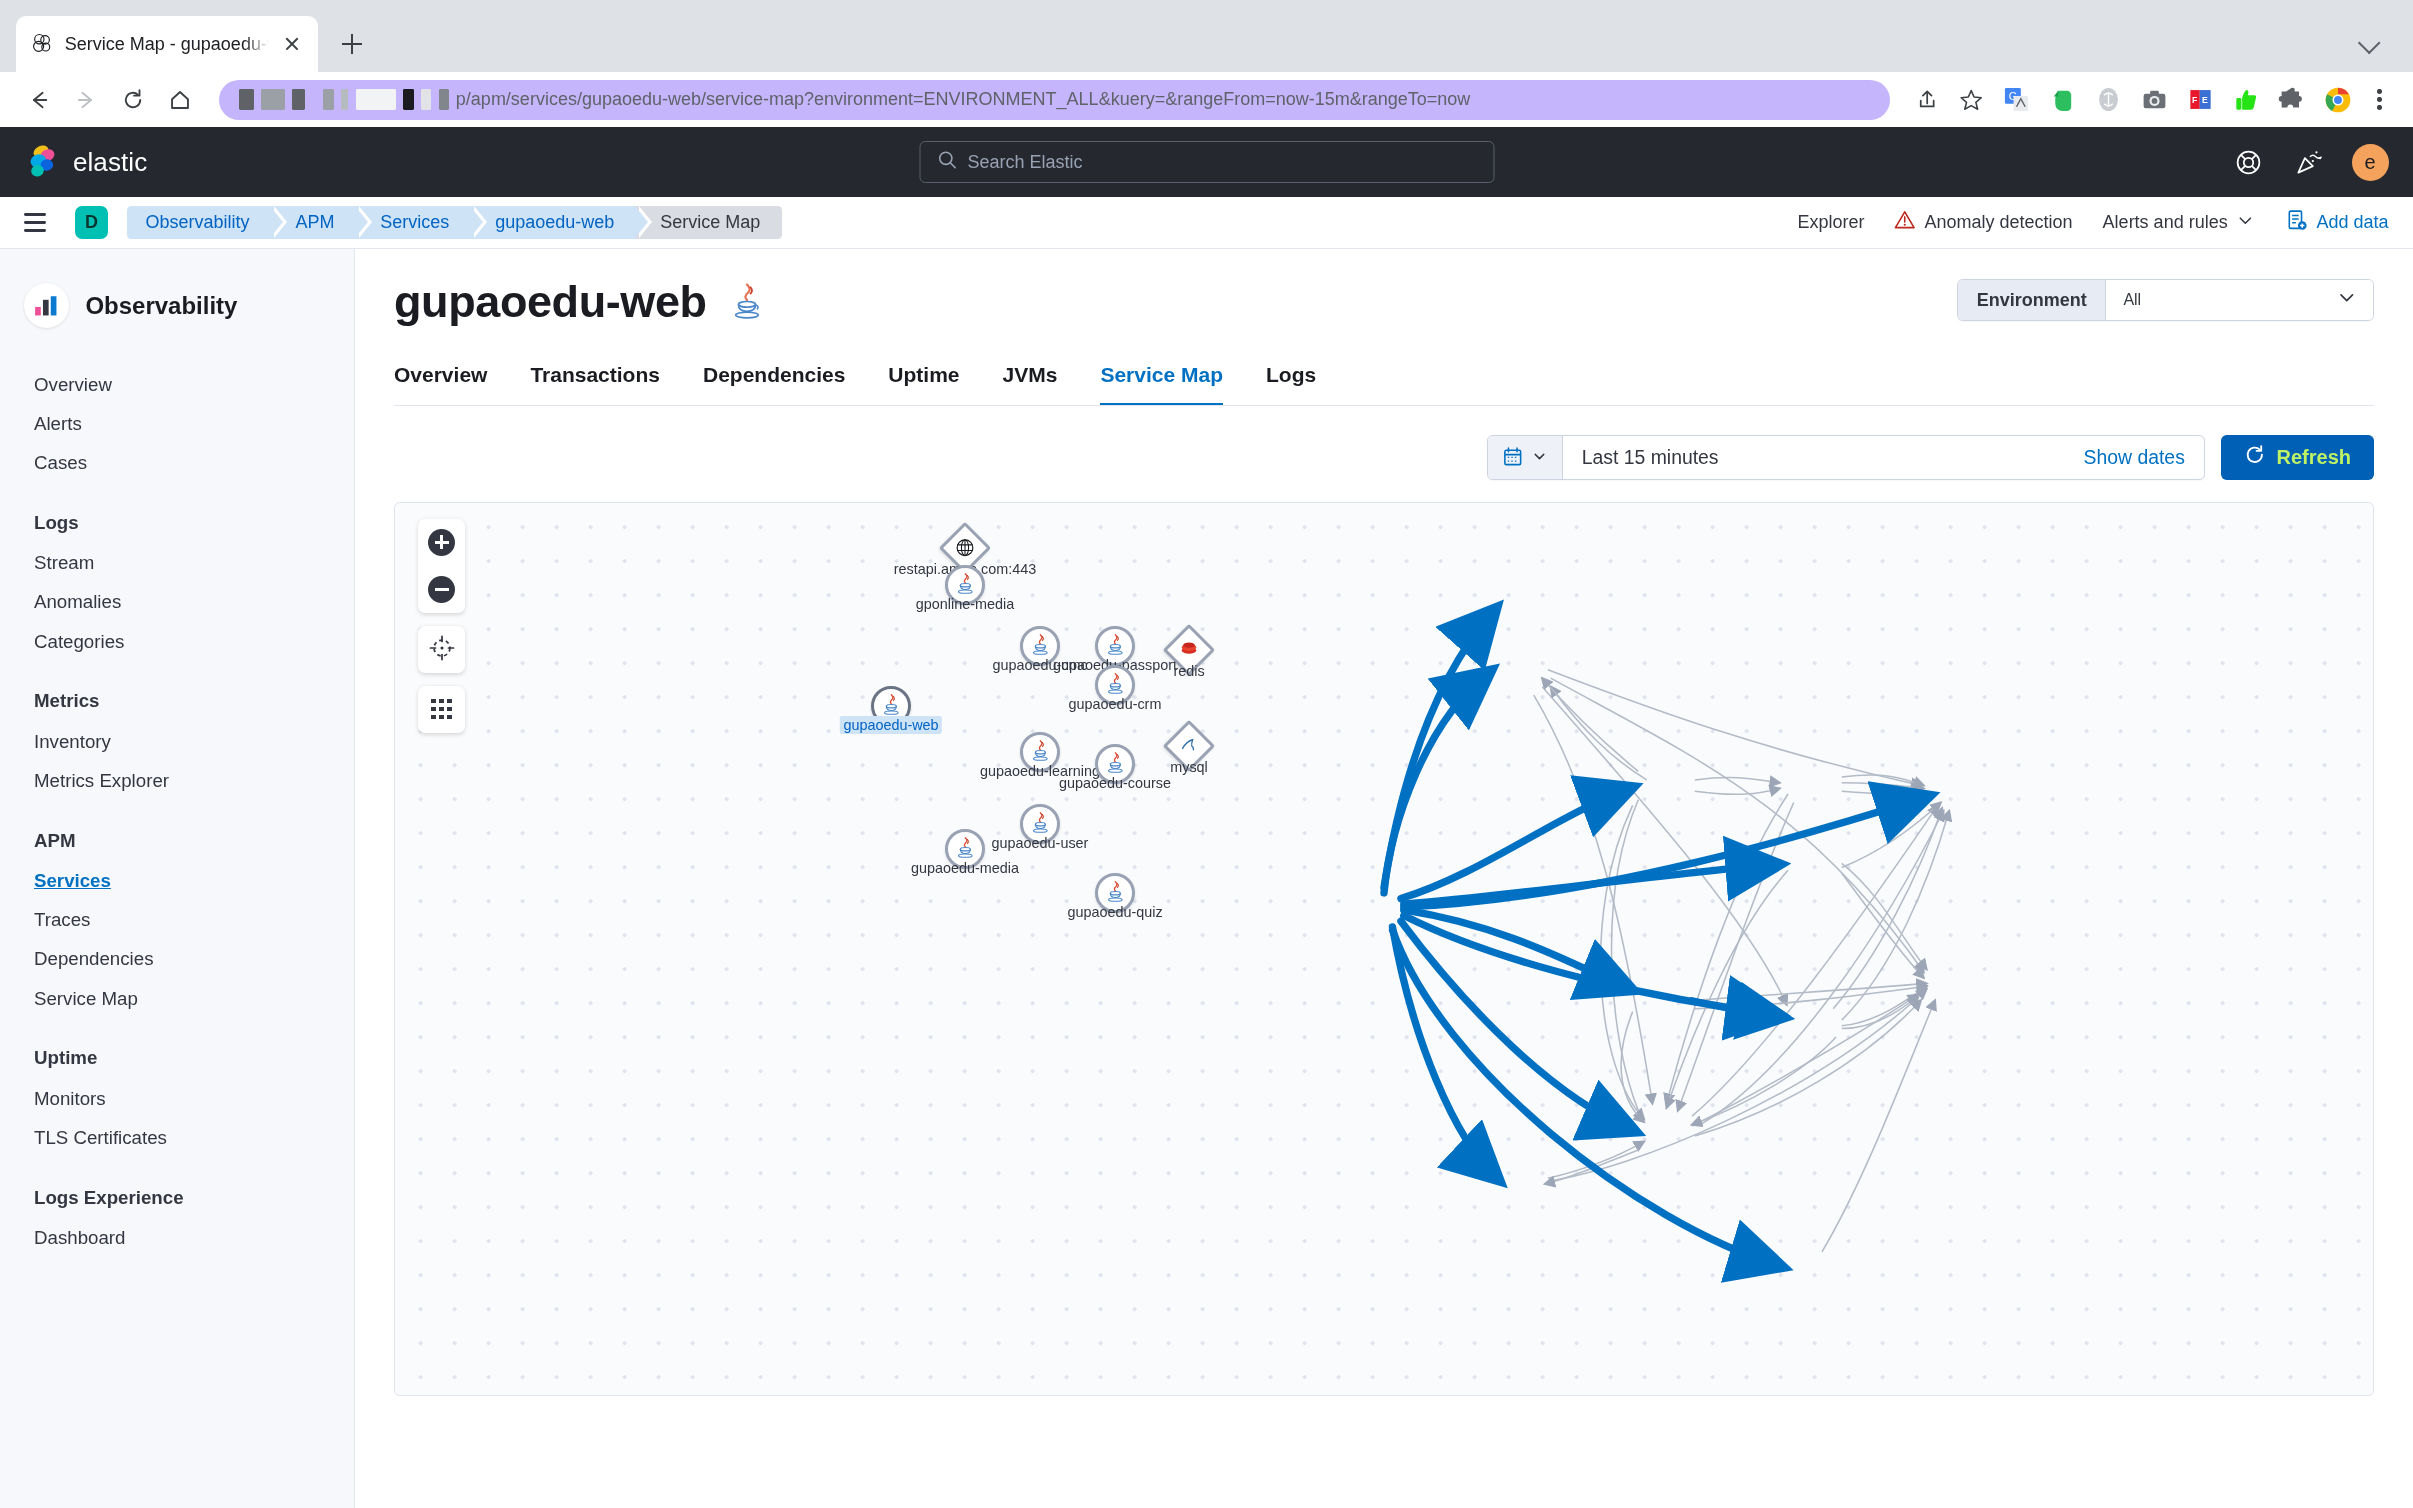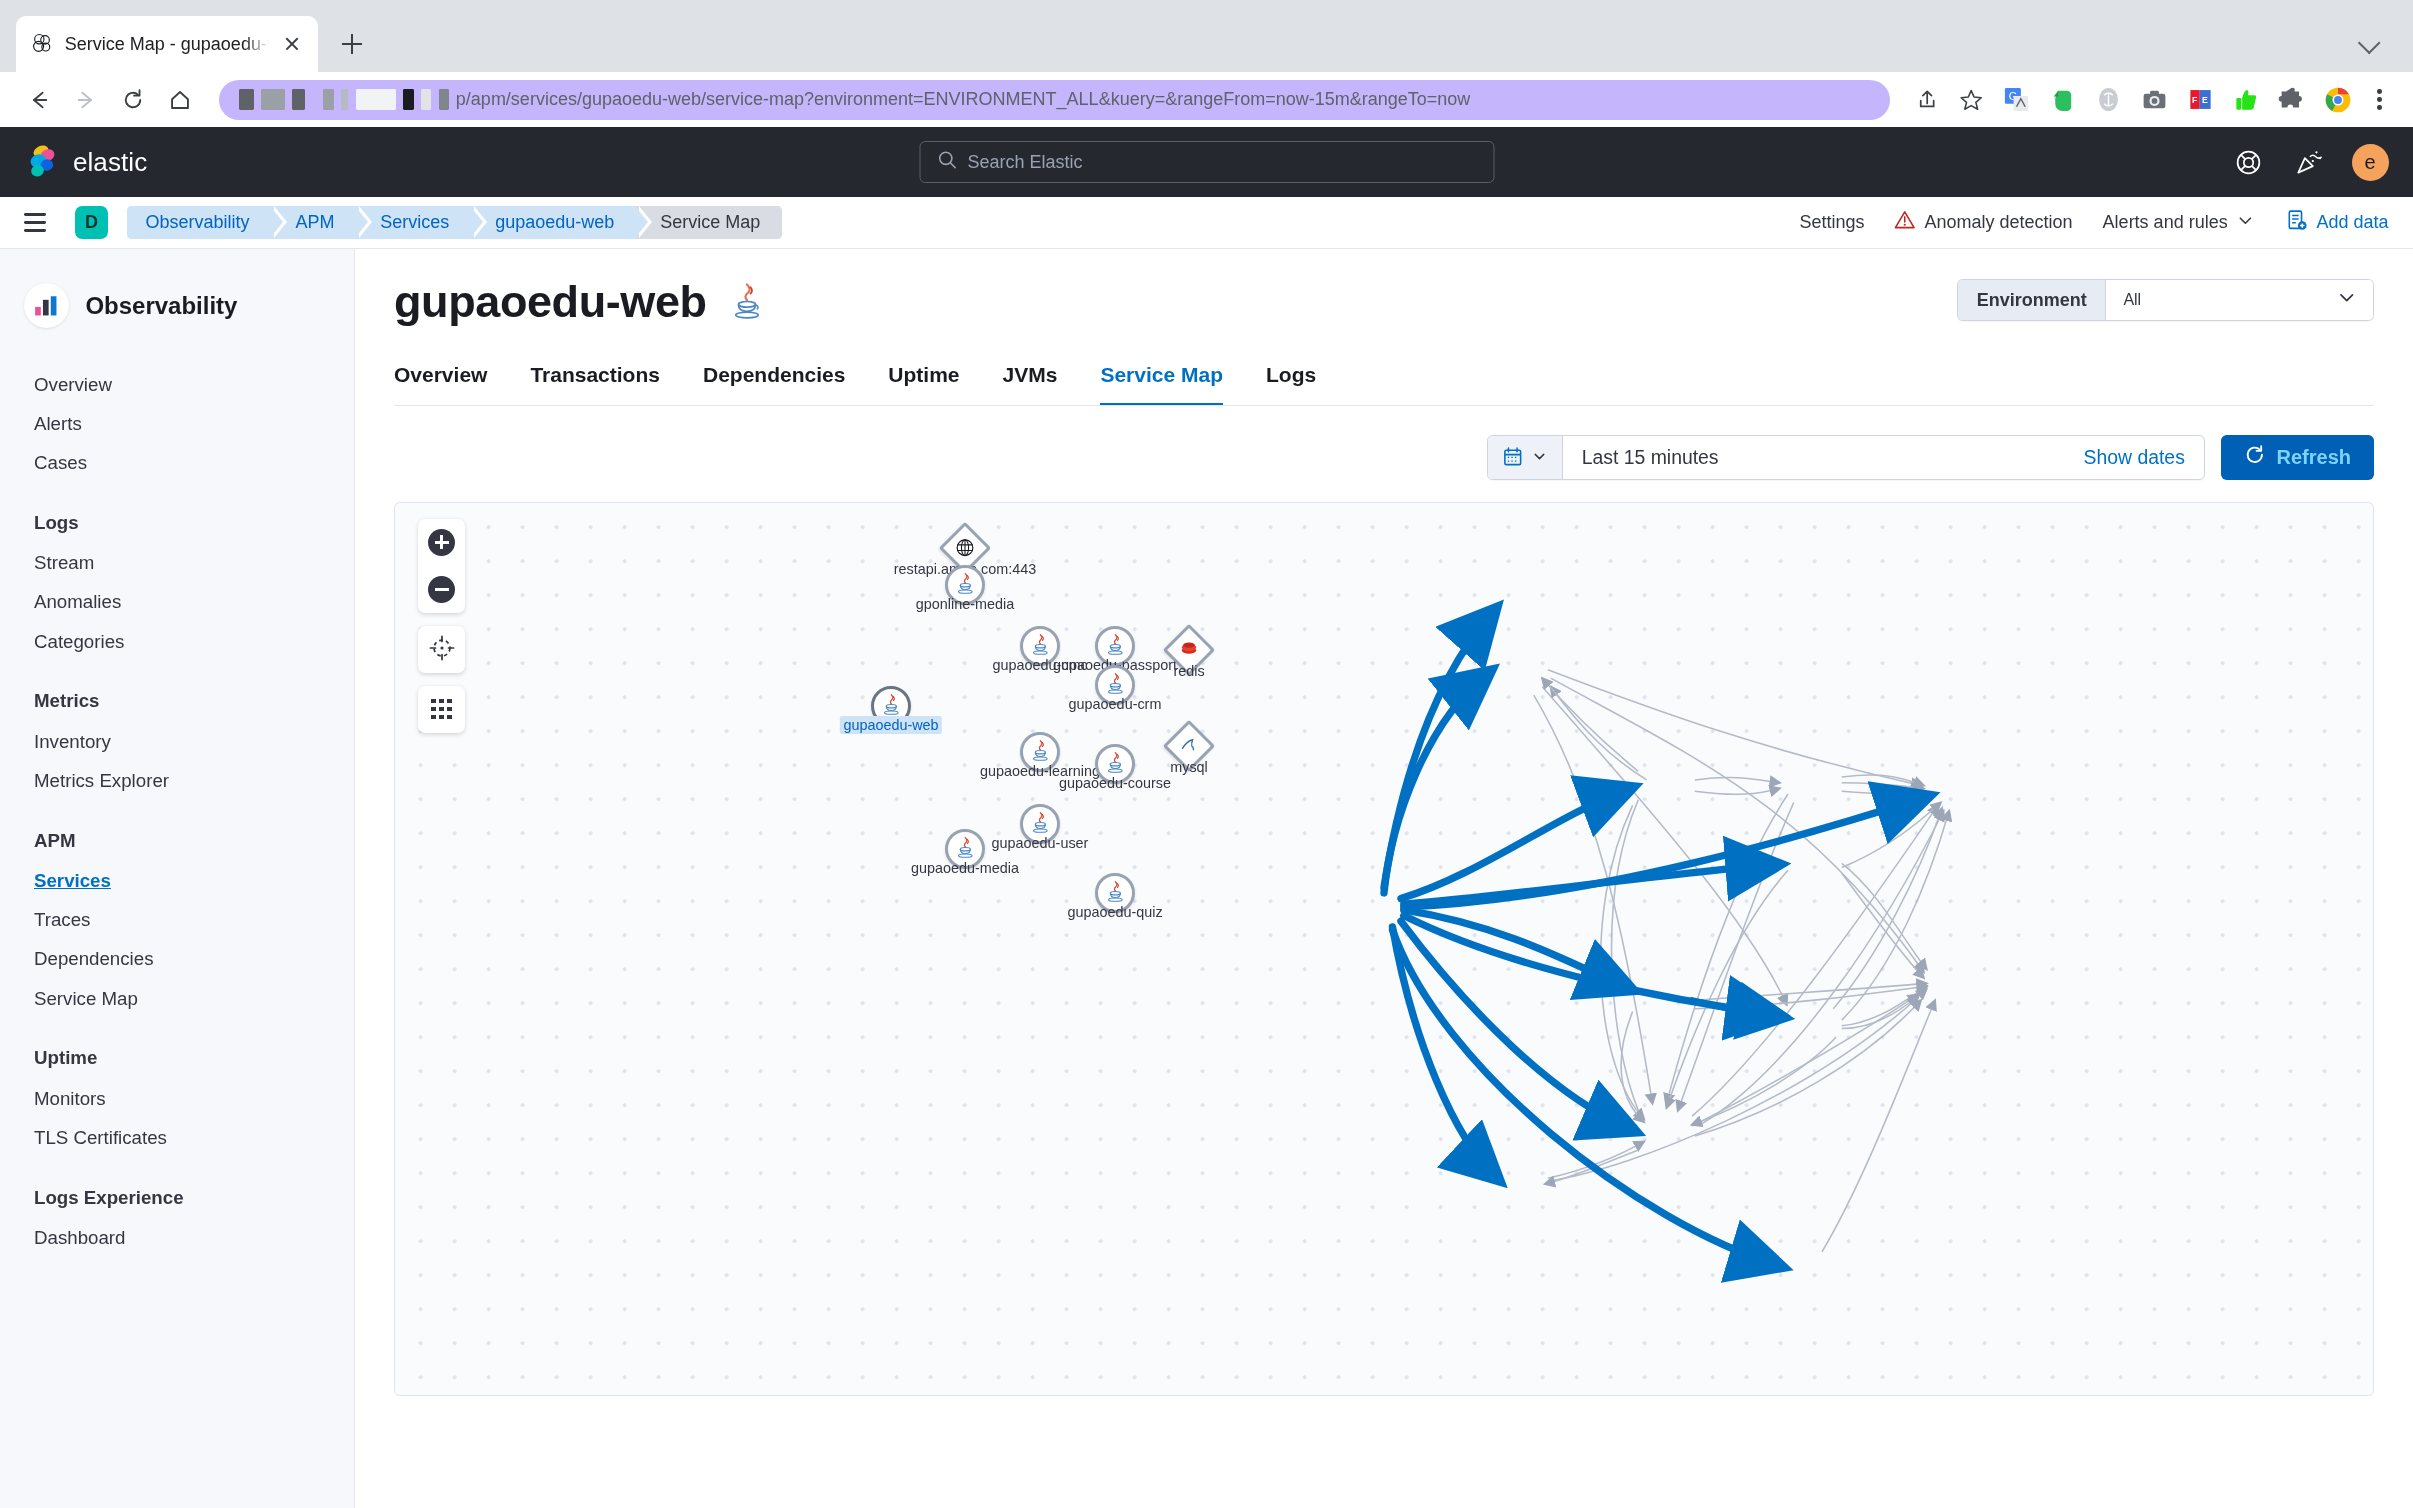--- a/index.html
+++ b/index.html
@@ -179,21 +179,21 @@
     border: 0.7px solid #cdd3df; border-radius: 5.7px; overflow: hidden; background: #fff;
     box-shadow: 0 0.7px 1.4px rgba(0,0,0,.04);
   }
   .dp-cal {
     background: #eef1f7; display: flex; align-items: center; gap: 7.2px; padding: 0 14.4px;
     border-right: 0.7px solid #cdd3df; cursor: pointer;
   }
   .dp-range { flex: 1; display: flex; align-items: center; padding: 0 18.7px; font-size: 19.4px; color: #343741; cursor: pointer; }
   .dp-show { display: flex; align-items: center; padding: 0 18.7px; font-size: 19.4px; color: #0071c2; cursor: pointer; white-space: nowrap; }
   .refresh-btn {
-    height: 45px; background: #0060b6; color: #7dd3fc; border-radius: 5.7px;
+    height: 45px; background: #0060b6; color: #bef264; border-radius: 5.7px;
     display: flex; align-items: center; gap: 11.5px; padding: 0 23px;
     font-size: 20px; font-weight: bold; cursor: pointer; border: none;
   }
 
   
   .map-wrap {
     margin-top: 21.5px; height: 894px; border: 0.7px solid #dfe3ee; border-radius: 5.7px;
     background: #fafbfd; position: relative; overflow: hidden;
   }
   .map-dots {
@@ -428,21 +428,21 @@
   <div class="crumbs">
     <div class="crumb">Observability</div>
     <div class="crumb">APM</div>
     <div class="crumb">Services</div>
     <div class="crumb">gupaoedu-web</div>
     <div class="crumb current">Service Map</div>
   </div>
 
   <div class="crumb-actions">
     <div class="crumb-action">
-      <span>Settings</span>
+      <span>Explorer</span>
     </div>
     <div class="crumb-action">
       <span>
         <svg width="21.5" height="21.5" viewBox="0 0 30 30">
             <path d="M15 4 L28 26 H2 Z" fill="none" stroke="#bd271e" stroke-width="2.2" stroke-linejoin="round"></path>
             <path d="M15 11 V18" stroke="#bd271e" stroke-width="2.2" stroke-linecap="round"></path>
             <circle cx="15" cy="22" r="1.5" fill="#bd271e"></circle>
           </svg>
       </span>
       <span>Anomaly detection</span>

